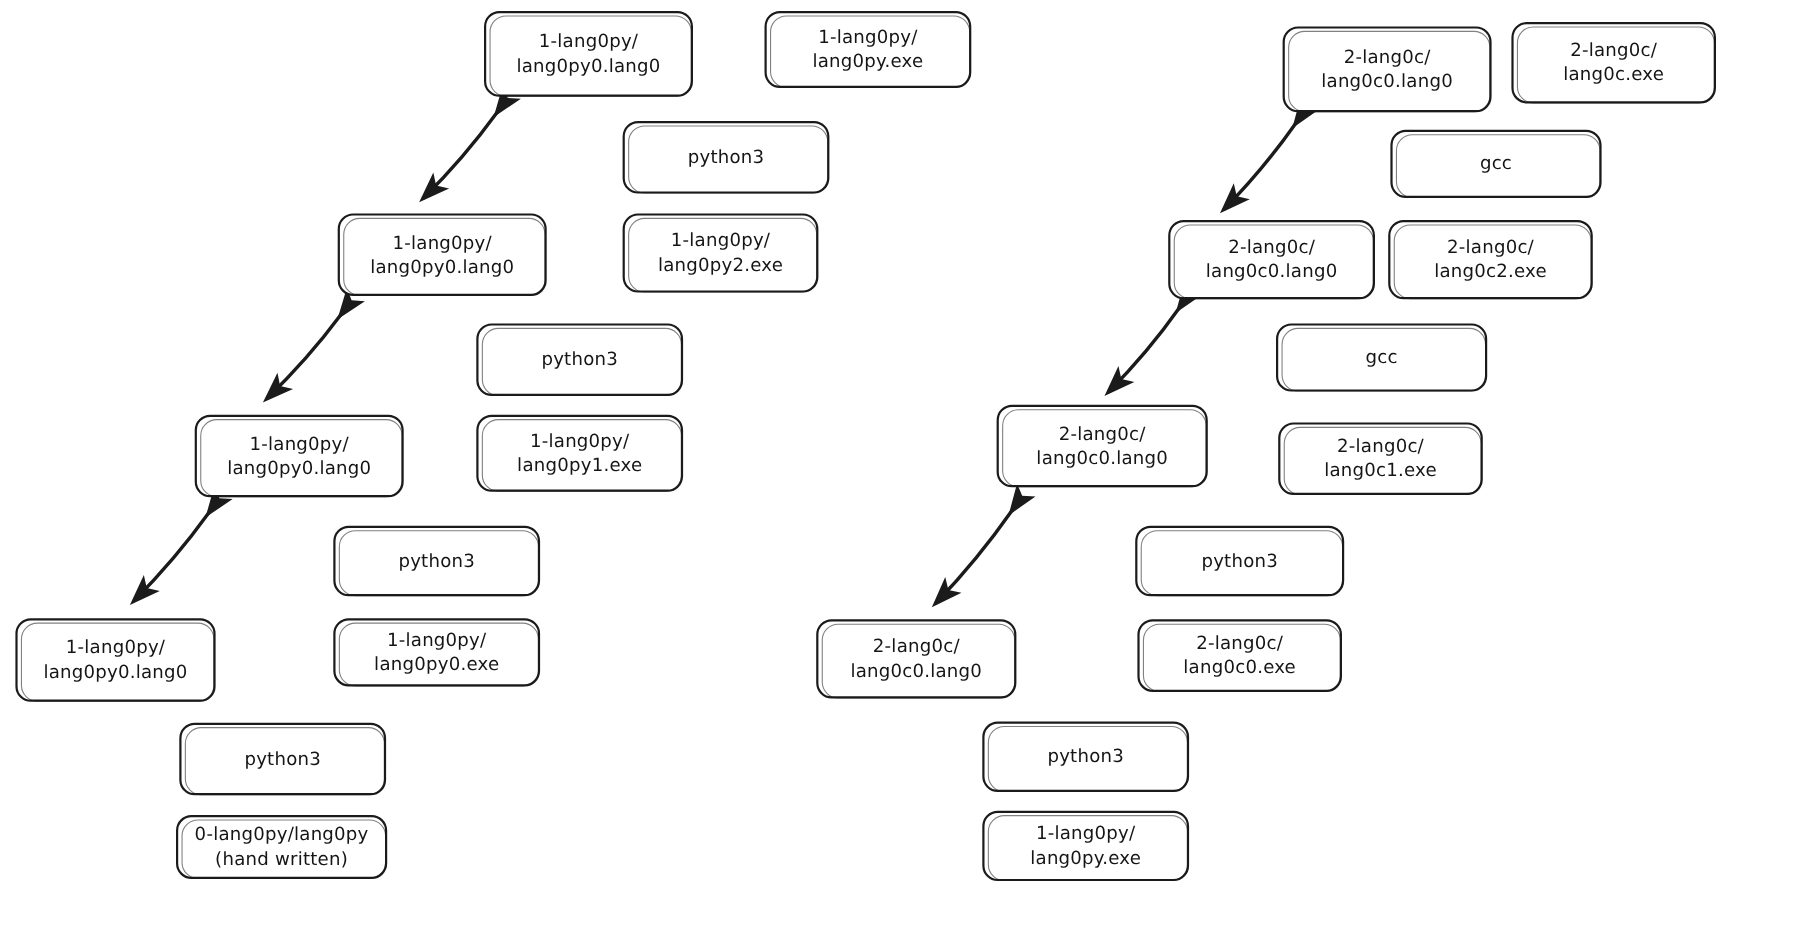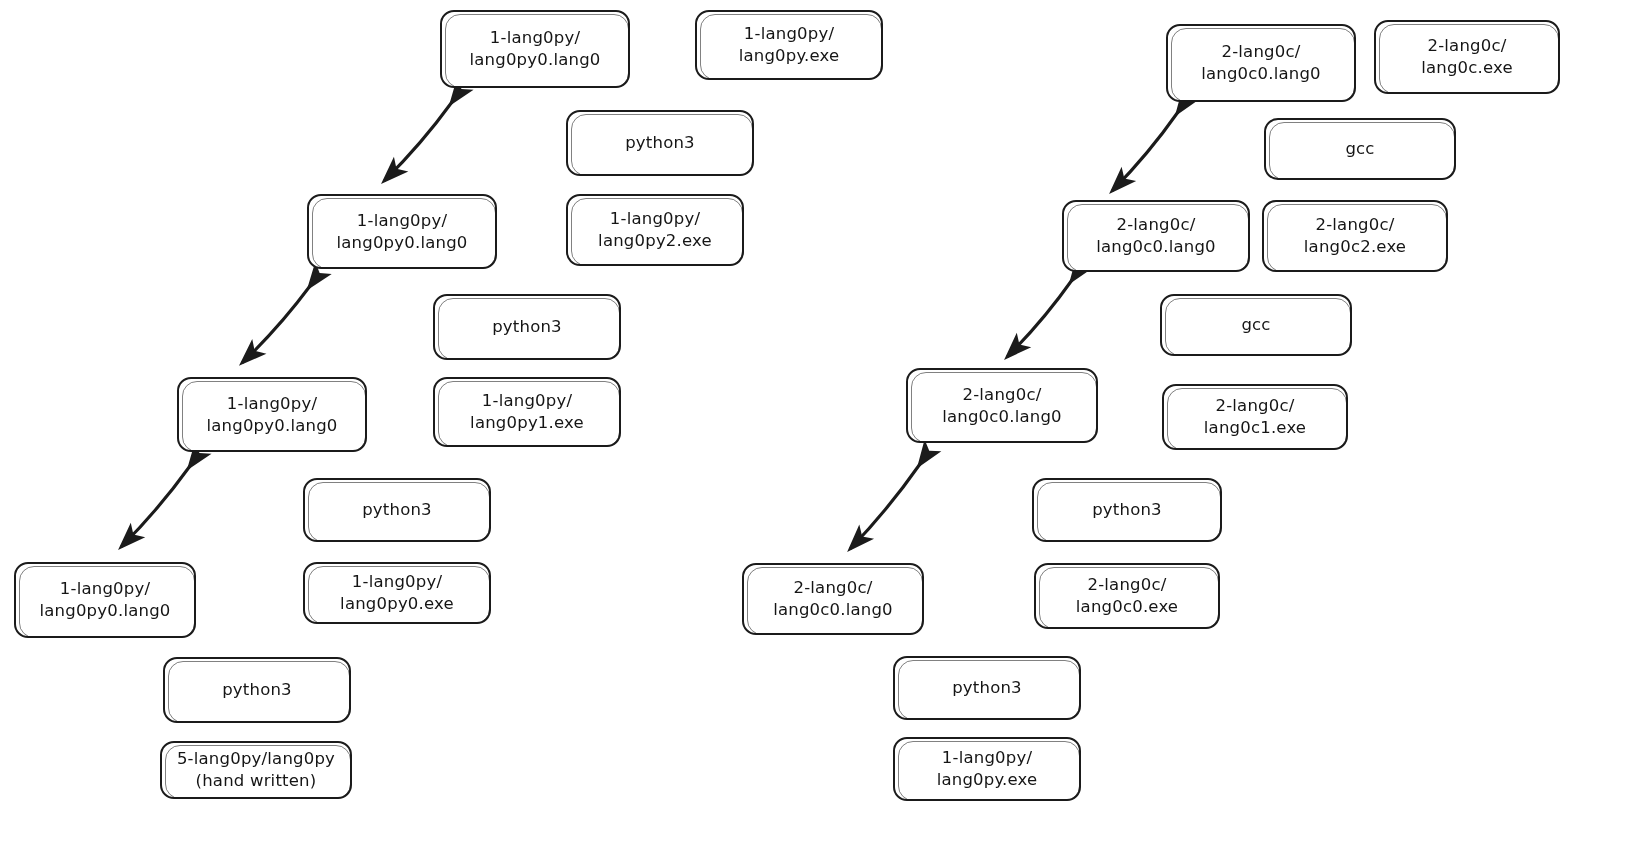--- a/index.html
+++ b/index.html
@@ -90,21 +90,21 @@
       <div class="node" style="left: 177px; top: 377px; width: 190px; height: 75px;">1-lang0py/
 lang0py0.lang0</div>
       <div class="node" style="left: 433px; top: 377px; width: 188px; height: 70px;">1-lang0py/
 lang0py1.exe</div>
       <div class="node" style="left: 303px; top: 478px; width: 188px; height: 64px;">python3</div>
       <div class="node" style="left: 14px; top: 562px; width: 182px; height: 76px;">1-lang0py/
 lang0py0.lang0</div>
       <div class="node" style="left: 303px; top: 562px; width: 188px; height: 62px;">1-lang0py/
 lang0py0.exe</div>
       <div class="node" style="left: 163px; top: 657px; width: 188px; height: 66px;">python3</div>
-      <div class="node" style="left: 160px; top: 741px; width: 192px; height: 58px;">5-lang0py/lang0py
+      <div class="node" style="left: 160px; top: 741px; width: 192px; height: 58px;">0-lang0py/lang0py
 (hand written)</div>
       <div class="node" style="left: 1166px; top: 24px; width: 190px; height: 78px;">2-lang0c/
 lang0c0.lang0</div>
       <div class="node" style="left: 1374px; top: 20px; width: 186px; height: 74px;">2-lang0c/
 lang0c.exe</div>
       <div class="node" style="left: 1264px; top: 118px; width: 192px; height: 62px;">gcc</div>
       <div class="node" style="left: 1062px; top: 200px; width: 188px; height: 72px;">2-lang0c/
 lang0c0.lang0</div>
       <div class="node" style="left: 1262px; top: 200px; width: 186px; height: 72px;">2-lang0c/
 lang0c2.exe</div>

